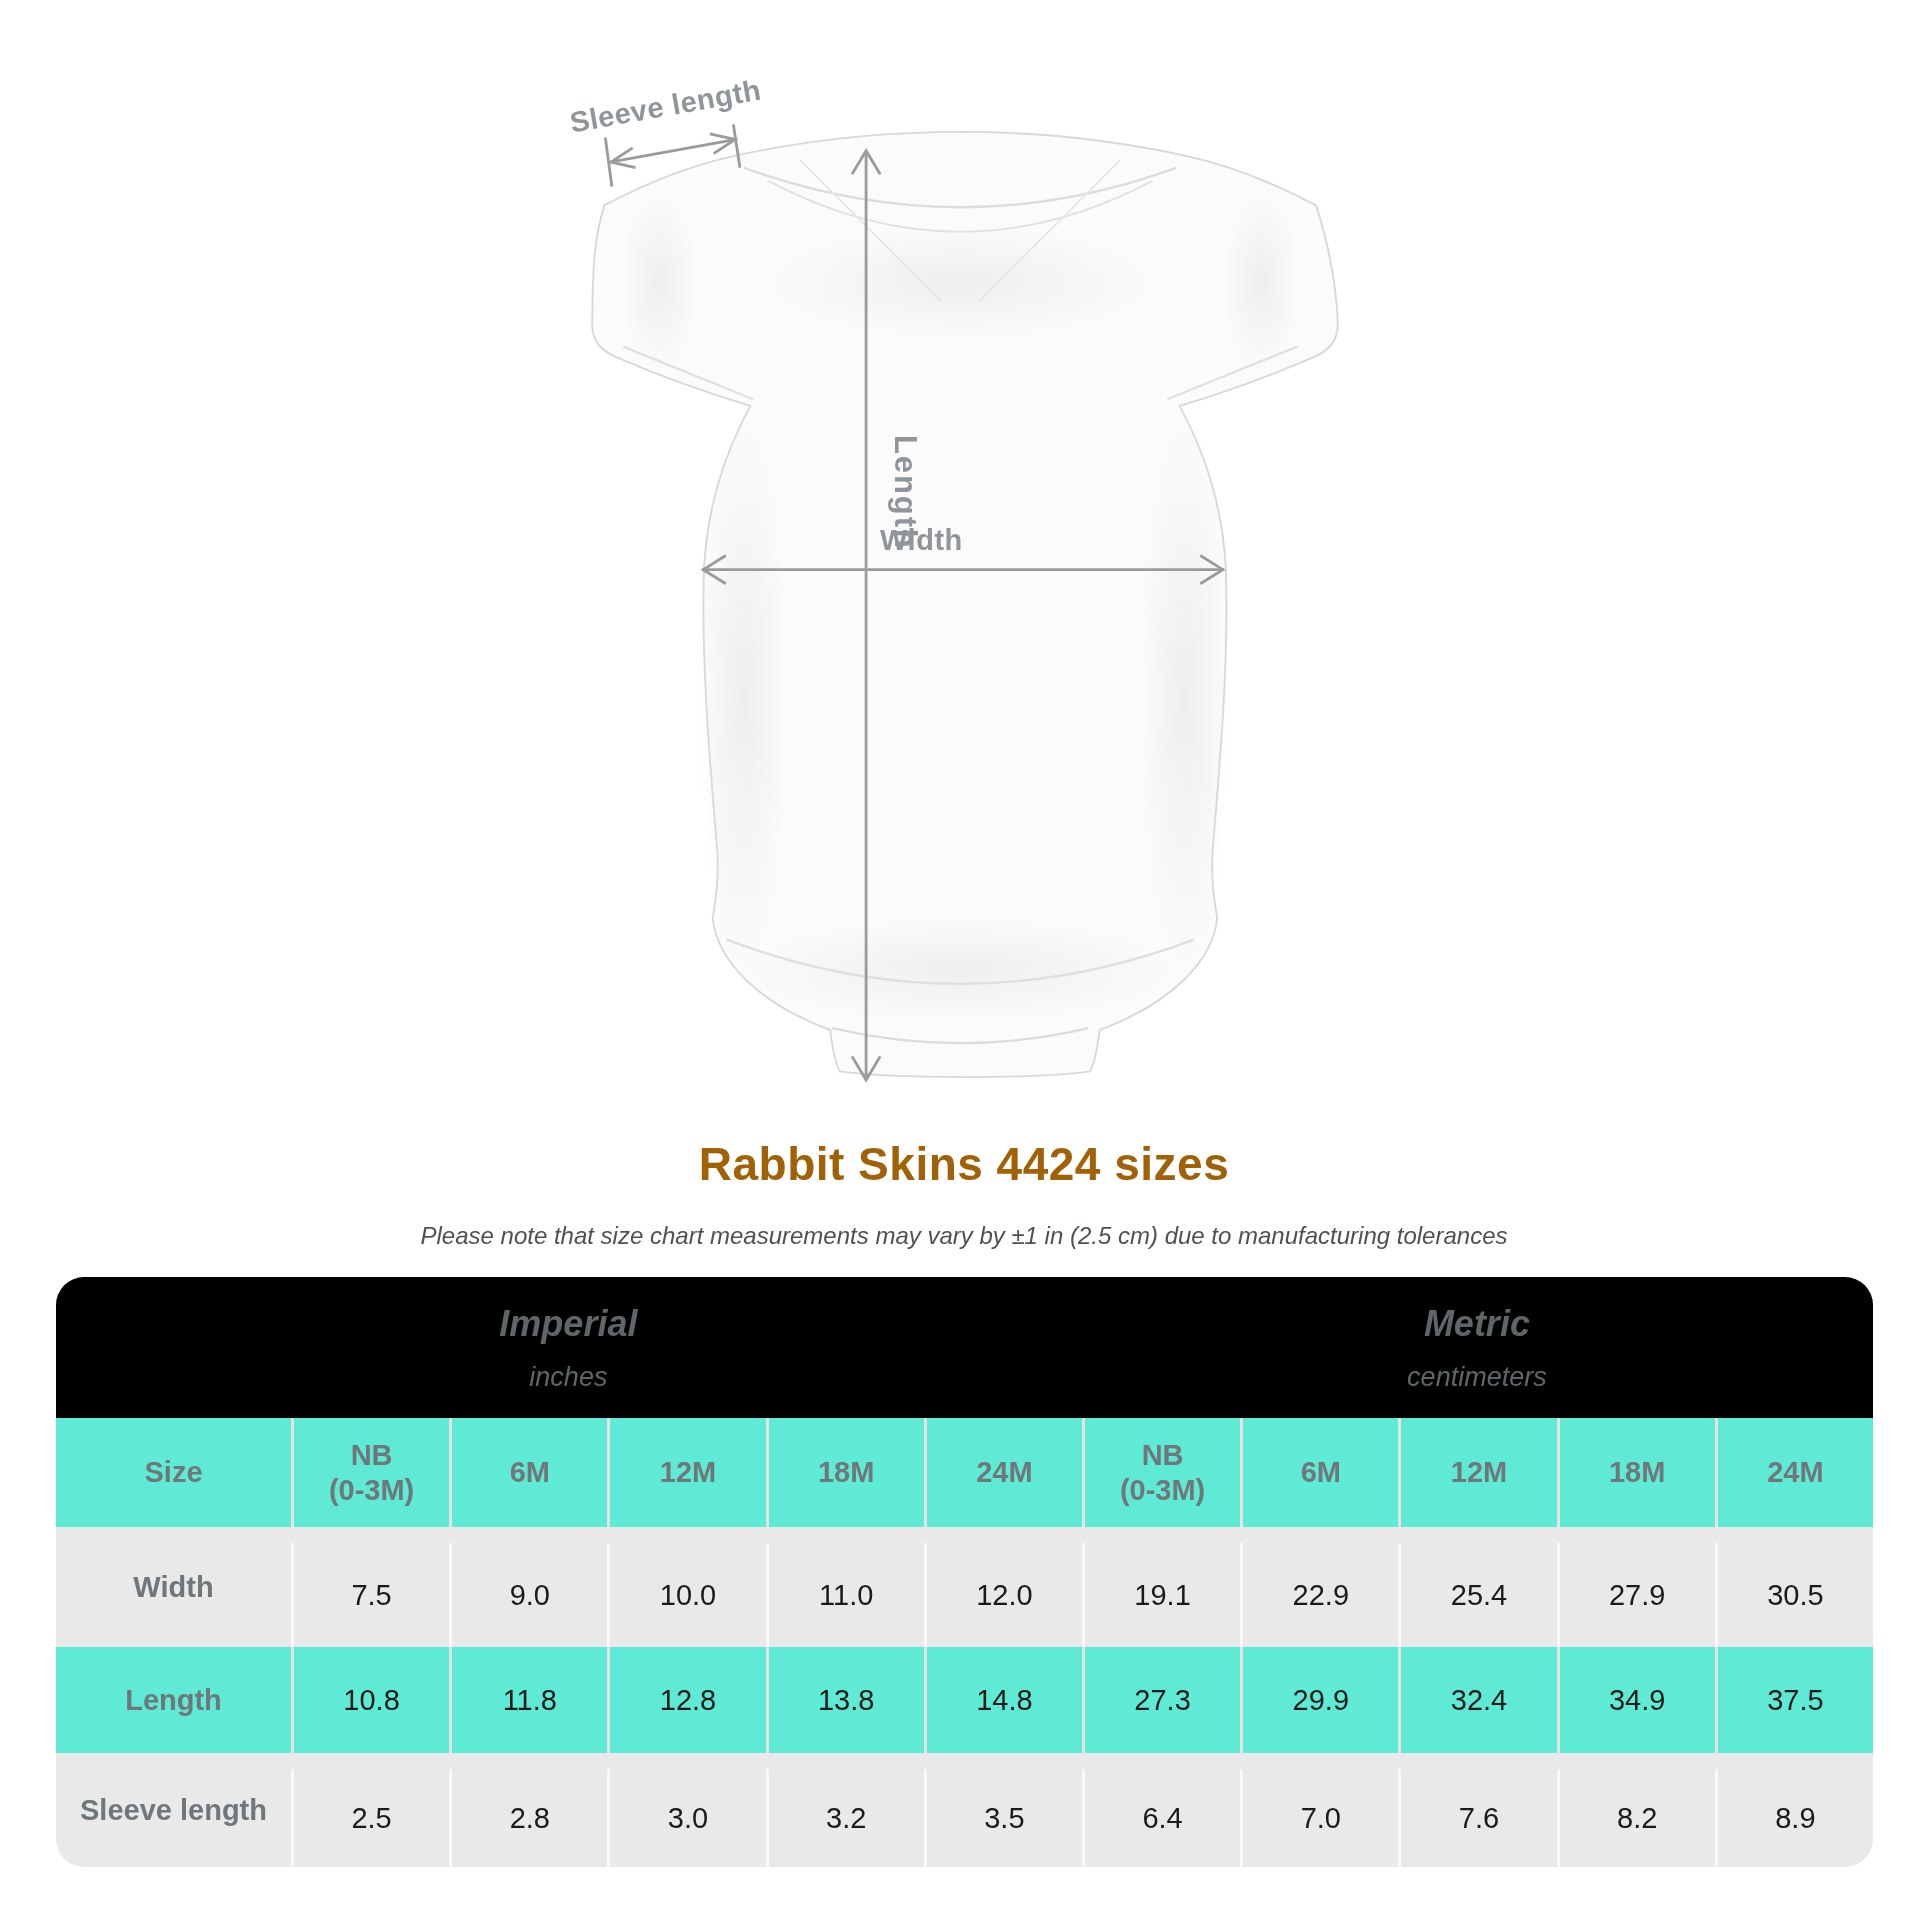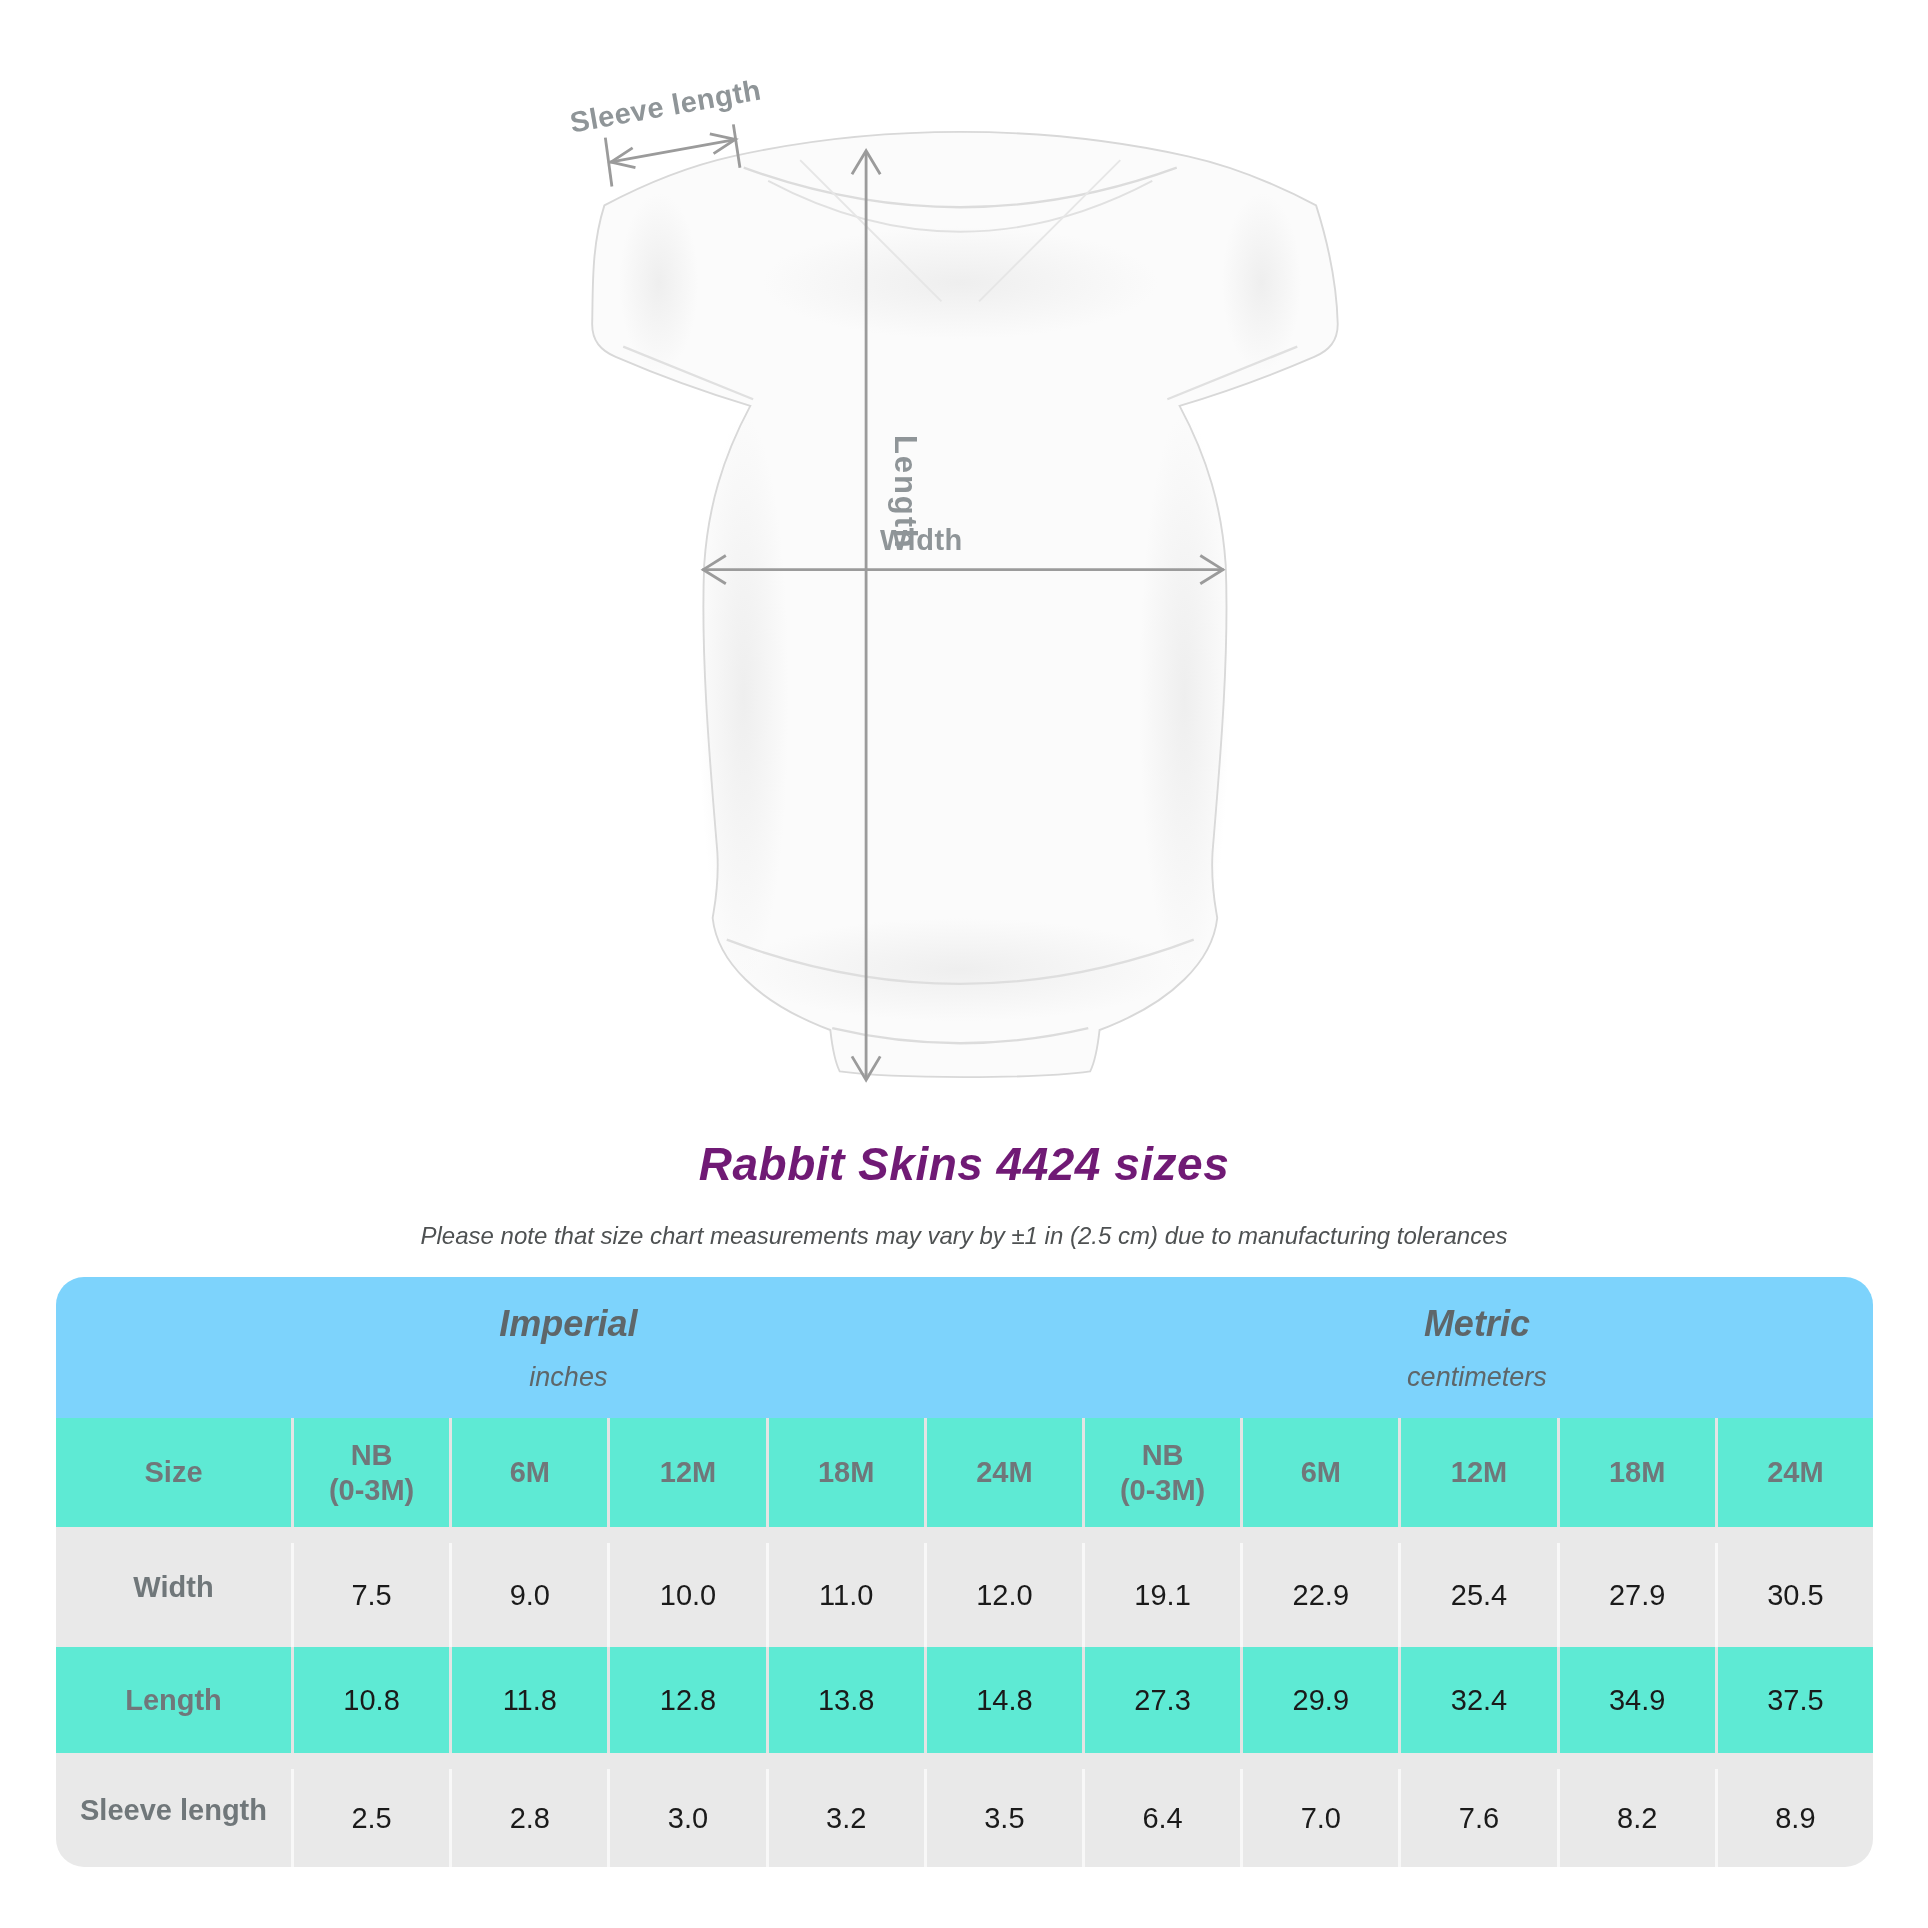--- a/index.html
+++ b/index.html
@@ -15,29 +15,29 @@
   .anno-label {
     position:absolute; color:#8f9598; font-weight:bold; font-size:29px;
     letter-spacing:0.5px; white-space:nowrap;
   }
   .lab-sleeve { left:557px; top:90px; width:217px; text-align:center; transform:rotate(-10deg); }
   .lab-width  { left:880px; top:524px; }
   .lab-length { left:923px; top:435px; transform:rotate(90deg); transform-origin:0 0; letter-spacing:1.9px; font-size:31px; }
 
   
   .titleblock { position:absolute; left:0; top:1137px; width:1928px; text-align:center; }
-  .page-title { font-size:46px; font-weight:bold; color:#701a75; letter-spacing:0.5px;font-style:italic; }
+  .page-title { font-size:46px; font-weight:bold; color:#a16207; letter-spacing:0.5px; }
   .page-subtitle { margin-top:31px; font-size:24px; font-style:italic; color:#4e5152; }
 
   
   .tbl {
     position:absolute; left:56px; top:1277px; width:1817px;
     border-radius:28px; overflow:hidden;
   }
-  .band { position:relative; height:141px; background:#7dd3fc; }
+  .band { position:relative; height:141px; background:#000000; }
   .band-group { position:absolute; top:50%; transform:translate(-50%,-50%); text-align:center; color:#5e6669; }
   .band-imperial { left:28.2%; }
   .band-metric { left:78.2%; }
   .band-label { font-size:36px; font-weight:bold; font-style:italic; }
   .band-sub { margin-top:17px; font-size:27px; font-style:italic; }
 
   .trow { display:grid; grid-template-columns:235px repeat(10, 1fr); }
   .trow .cell {
     display:flex; align-items:center; justify-content:center;
     text-align:center; font-size:29px;

